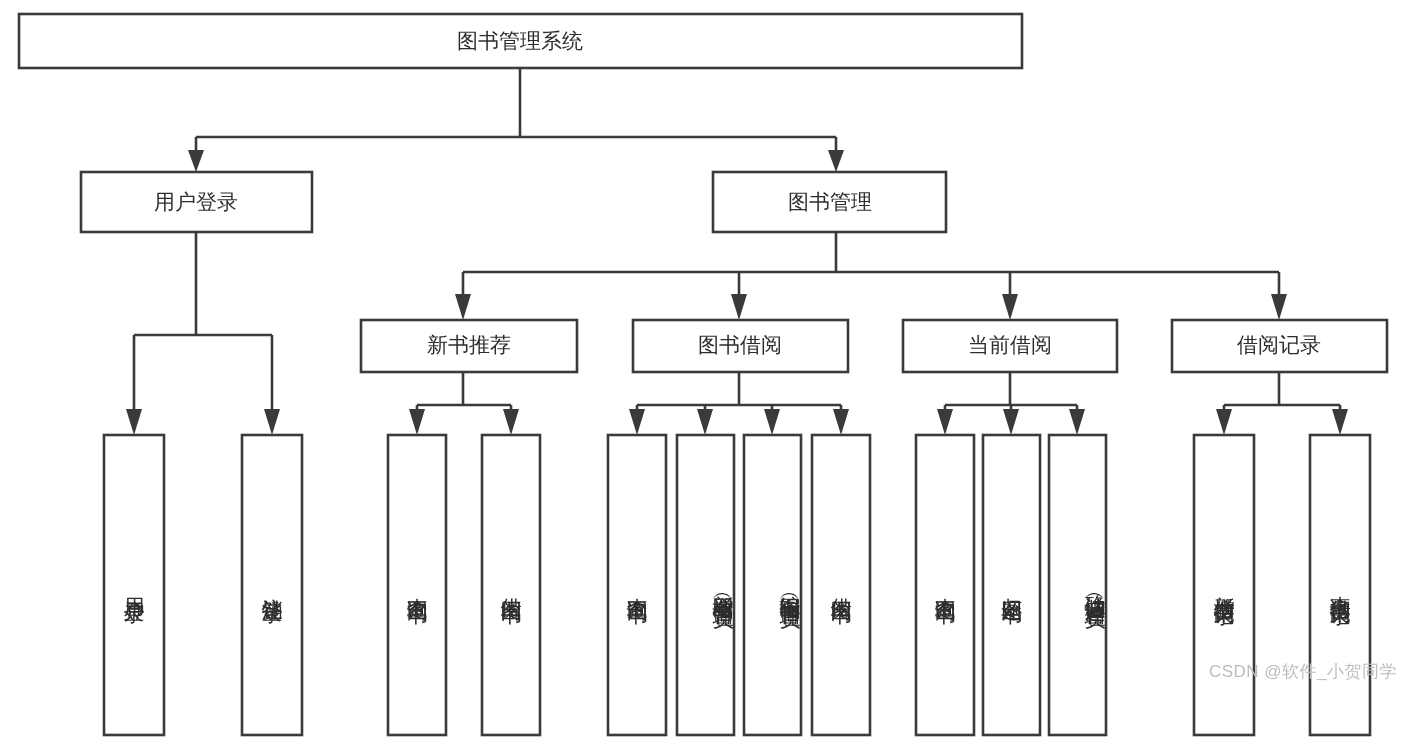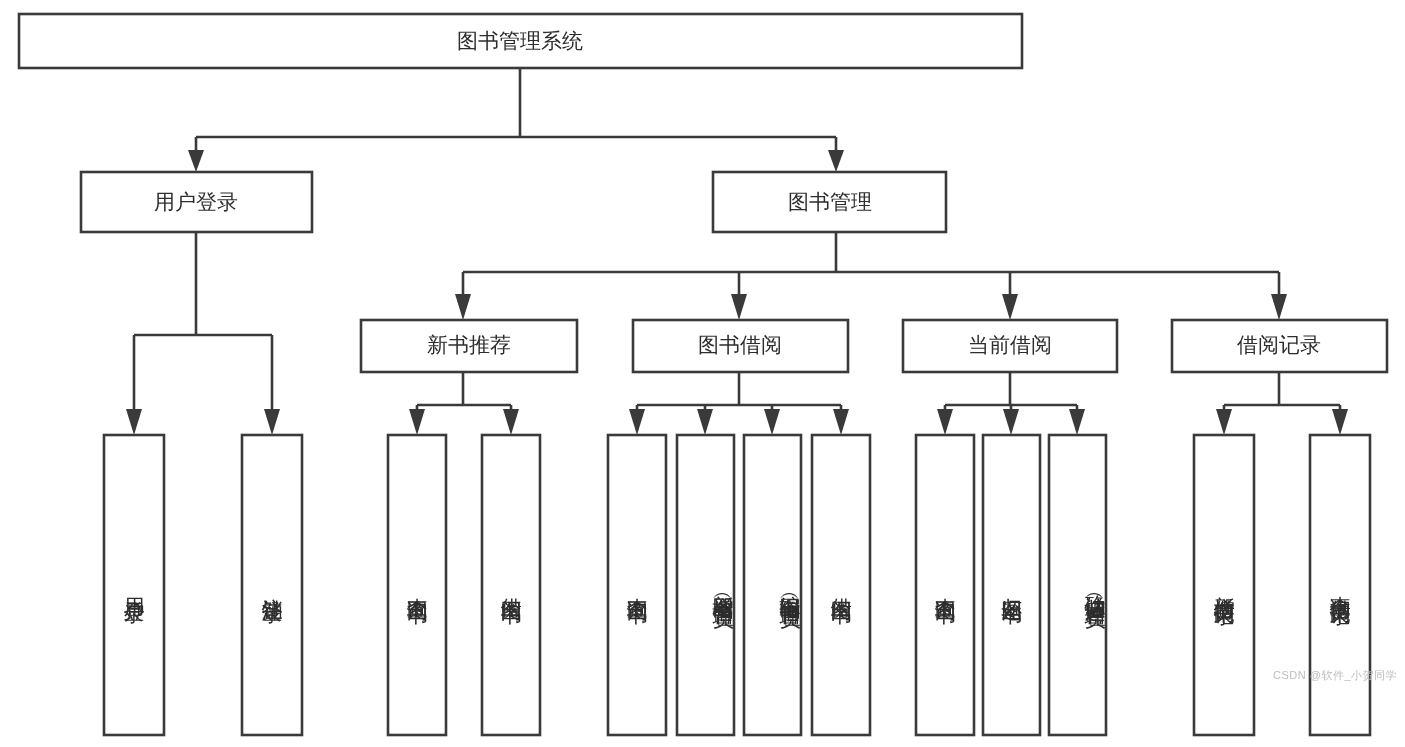--- a/index.html
+++ b/index.html
@@ -66,21 +66,21 @@
     pointer-events: none;
   }
   .leaf-label-v.centered {
     align-items: center;
   }
   .watermark {
     position: absolute;
     right: 8px;
     bottom: 4px;
     font-family: "Liberation Sans", "DejaVu Sans", sans-serif;
-    font-size: 11px;
+    font-size: 17px;
     color: #bdbdbd;
     white-space: nowrap;
     letter-spacing: 0.5px;
   }
 </style>
 </head>
 <body>
 
 <div id="diagram-root">
 

